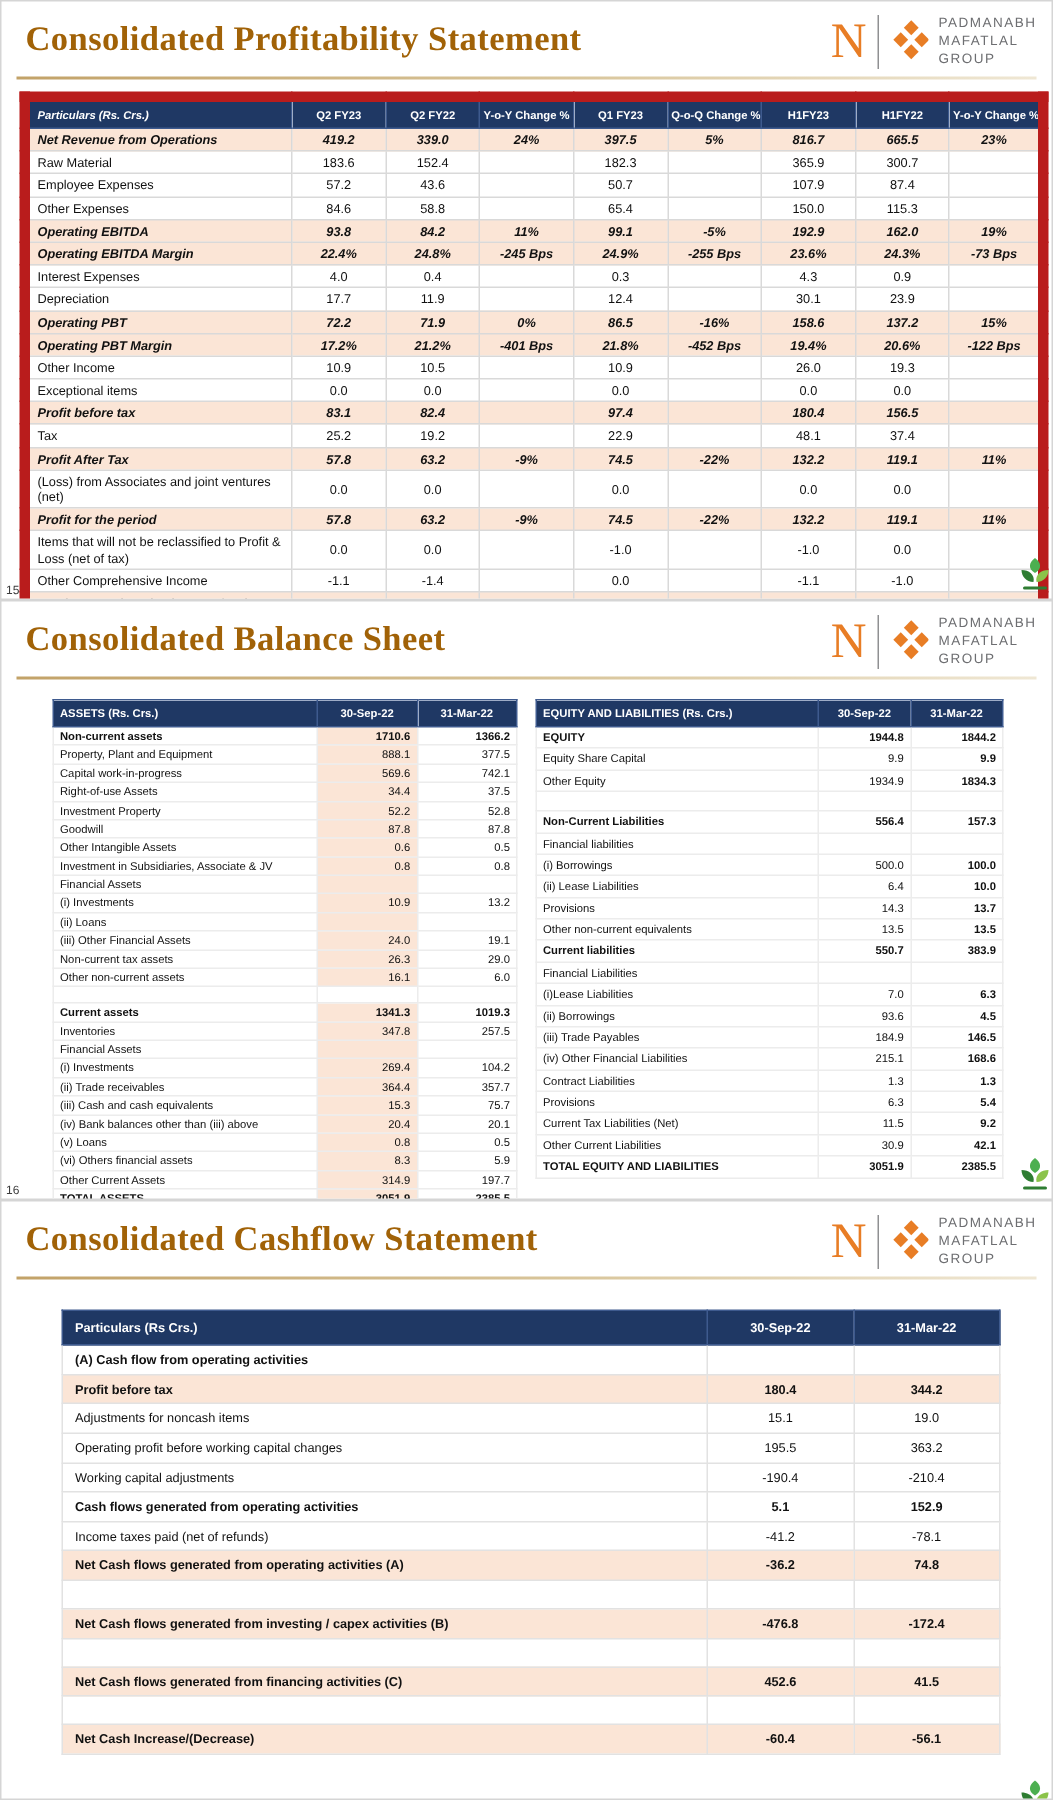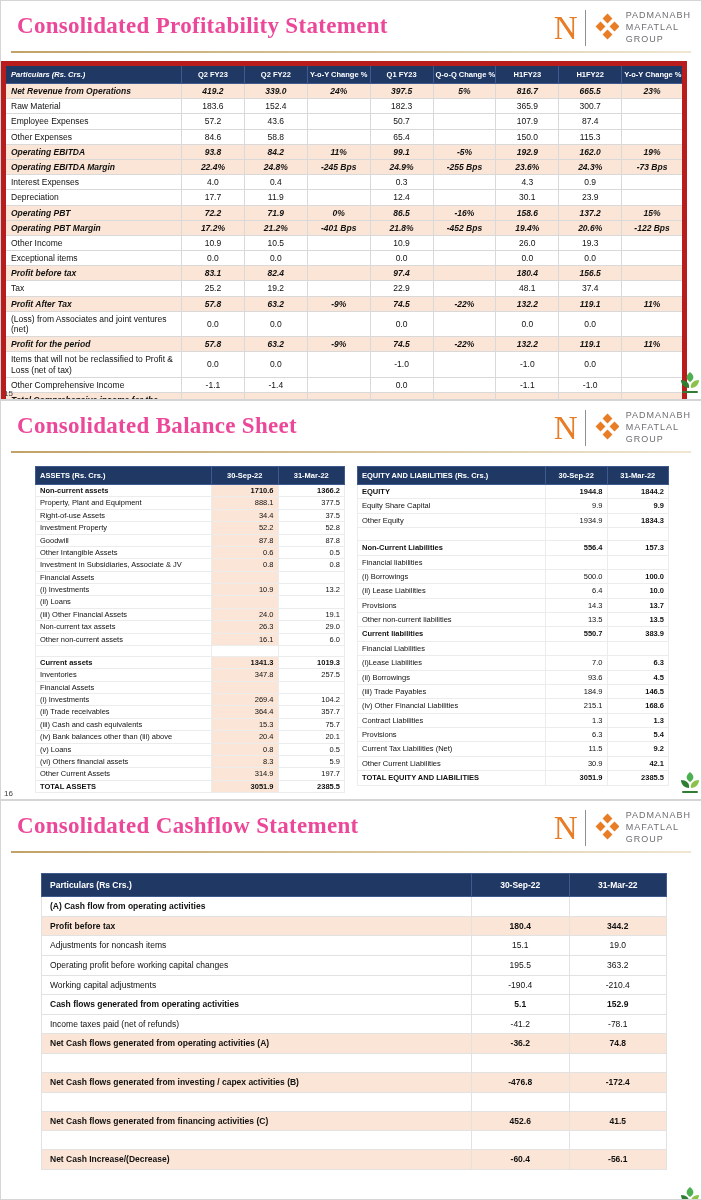--- a/index.html
+++ b/index.html
@@ -1,29 +1,29 @@
 <!DOCTYPE html>
 <html><head>
 <meta charset="utf-8">
 <style>
   *{margin:0;padding:0;box-sizing:border-box}
   html,body{background:#e9e9e9}
   body{width:702px;font-family:"Liberation Sans",sans-serif;color:#1a1a1a}
   .slide{position:relative;width:702px;height:400px;background:#fff;border:1px solid #d5d5d5;overflow:hidden}
   .slide-header{display:flex;justify-content:space-between;align-items:flex-start;padding:7px 10px 0 16px}
-  .slide-title{font-family:"Liberation Serif","DejaVu Serif",serif;font-size:23px;font-weight:bold;color:#ec4899;letter-spacing:.3px;padding-top:5px}
+  .slide-title{font-family:"Liberation Serif","DejaVu Serif",serif;font-size:23px;font-weight:bold;color:#a16207;letter-spacing:.3px;padding-top:5px}
   .title-rule{height:2px;margin:5px 10px 0 10px;background:linear-gradient(90deg,#c2a268 0%,#d9c69c 55%,#efe7d4 100%)}
   
   .logo{display:flex;align-items:center;gap:7px;padding-top:2px}
   .logo-n{font-family:"Liberation Serif","DejaVu Serif",serif;font-size:33px;line-height:34px;color:#e87d25}
   .logo-sep{width:1px;height:36px;background:#8f9092}
   .logo-text{font-size:9px;font-weight:normal;color:#6d6e71;letter-spacing:1px;line-height:1.3}
   .logo-text span{display:block}
   
-  .ptable{table-layout:fixed;width:686px;margin:8px 8px 0 0;border-collapse:collapse;font-size:8.5px;border:5px solid #b91c1c}
+  .ptable{table-layout:fixed;width:686px;margin:8px 8px 0 12px;border-collapse:collapse;font-size:8.5px;border:7px solid #b91c1c}
   .ptable th{background:#1f3864;color:#fff;font-size:7.5px;font-weight:bold;padding:4px 2px;border:1px solid #3e5a8e;white-space:nowrap;text-align:center;overflow:hidden}
   .ptable th:first-child{text-align:left;font-style:italic;padding-left:5px}
   .ptable td{border:1px solid #d9d9d9;padding:2px 3px;height:14px;text-align:center;line-height:1.2;color:#111}
   .ptable td:first-child{text-align:left;padding-left:5px}
   .ptable tr.hl td{background:#fbe5d6;font-weight:bold;font-style:italic}
   
   .bs-tables{display:flex;gap:12px;padding:13px 0 0 34px;align-items:flex-start}
   .btable{table-layout:fixed;border-collapse:collapse;font-size:7.5px;border:1px solid #aeaeae}
   .btable th{background:#1f3864;color:#fff;font-size:7.5px;font-weight:bold;padding:4px 4px;text-align:center;border:1px solid #3e5a8e;white-space:nowrap;overflow:hidden}
   .btable th:first-child{text-align:left}
@@ -375,20 +375,25 @@
             <td>Non-current assets</td>
             <td>1710.6</td>
             <td>1366.2</td>
           </tr>
           <tr>
             <td>Property, Plant and Equipment</td>
             <td>888.1</td>
             <td>377.5</td>
           </tr>
           <tr>
+            <td>Capital work-in-progress</td>
+            <td>569.6</td>
+            <td>742.1</td>
+          </tr>
+          <tr>
             <td>Right-of-use Assets</td>
             <td>34.4</td>
             <td>37.5</td>
           </tr>
           <tr>
             <td>Investment Property</td>
             <td>52.2</td>
             <td>52.8</td>
           </tr>
           <tr>
@@ -551,21 +556,21 @@
             <td>(ii) Lease Liabilities</td>
             <td>6.4</td>
             <td>10.0</td>
           </tr>
           <tr>
             <td>Provisions</td>
             <td>14.3</td>
             <td>13.7</td>
           </tr>
           <tr>
-            <td>Other non-current liabilities</td>
+            <td>Other non-current equivalents</td>
             <td>13.5</td>
             <td>13.5</td>
           </tr>
           <tr class="bold">
             <td>Current liabilities</td>
             <td>550.7</td>
             <td>383.9</td>
           </tr>
           <tr>
             <td>Financial Liabilities</td>

